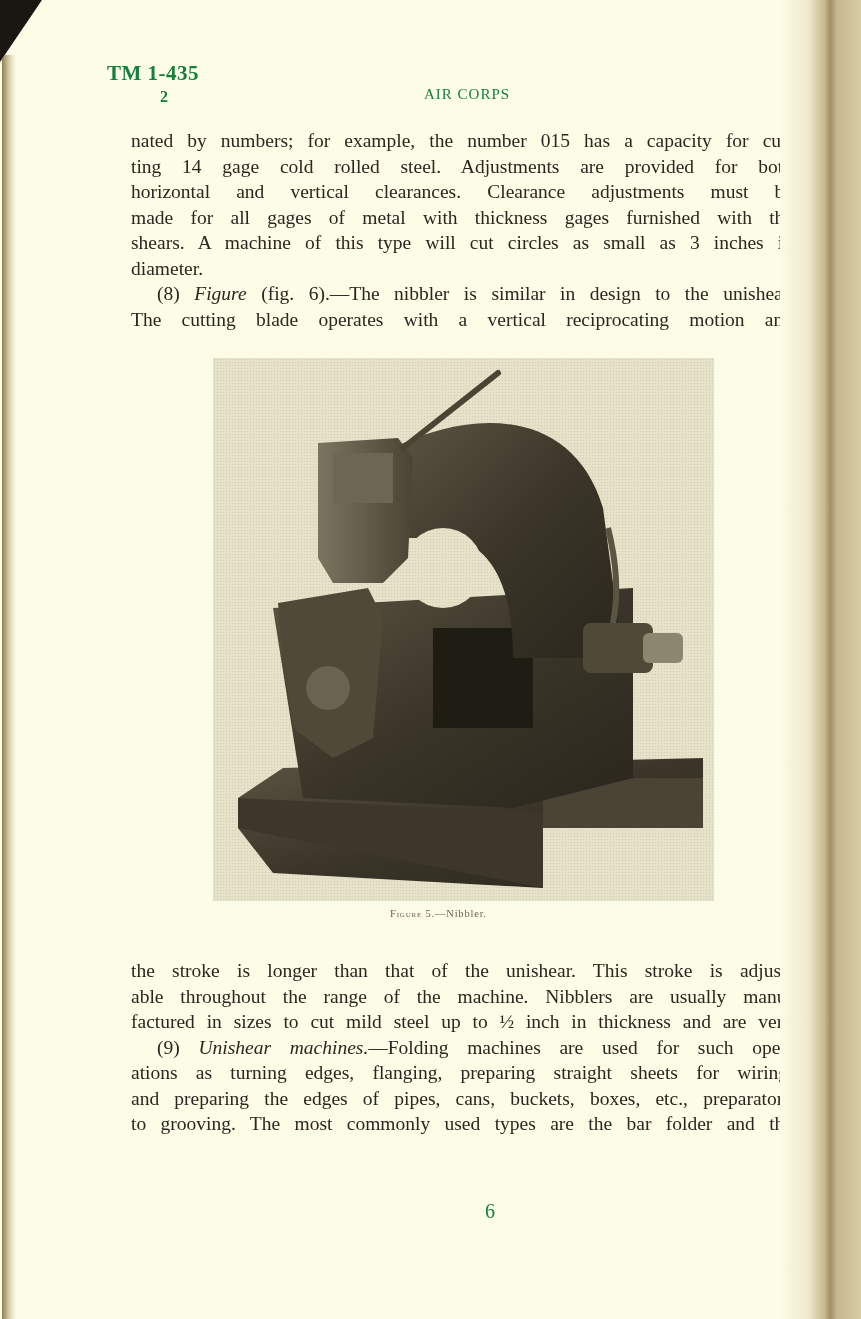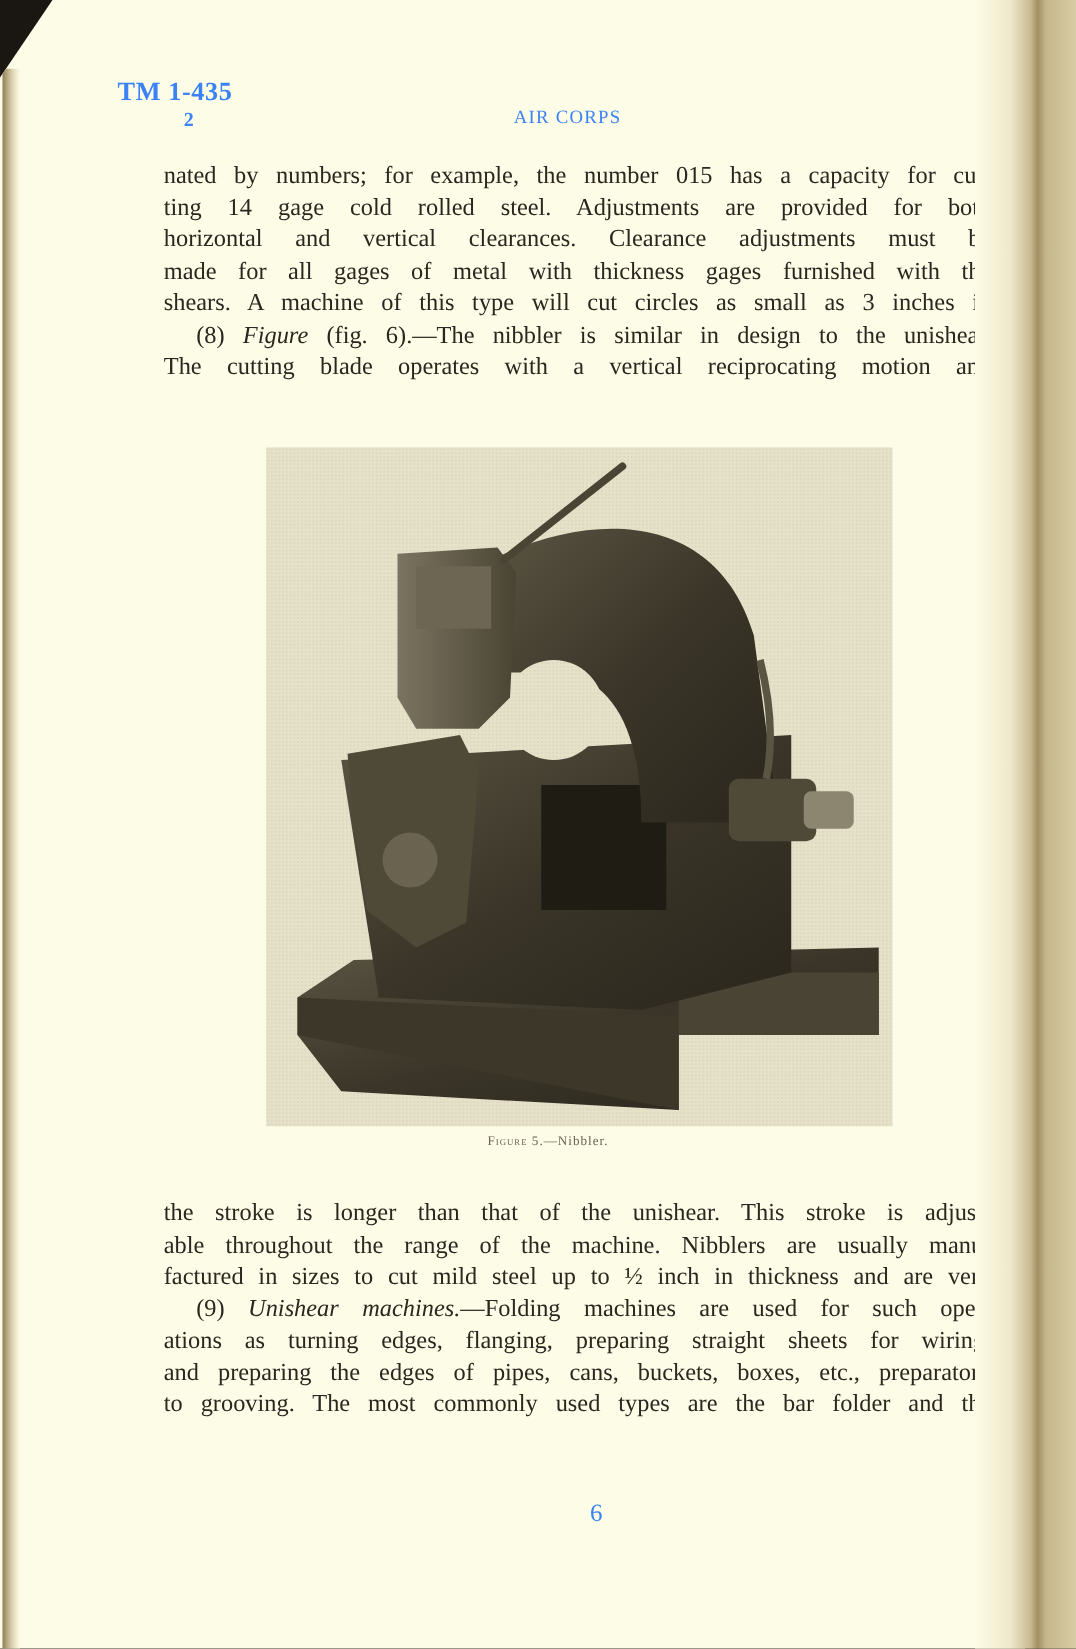--- a/index.html
+++ b/index.html
@@ -14,21 +14,21 @@
     clip-path: polygon(42px 0, 820px 0, 820px 1319px, 0 1319px, 0 62px);
   }
   .spine-left {
     position: absolute; left: 2px; top: 55px; width: 14px; height: 1264px;
     background: linear-gradient(90deg, #8f7e55 0%, #c9bf98 40%, #e9e4c8 70%, #fdfce6 100%);
   }
   .gutter-right {
     position: absolute; left: 780px; top: 0; width: 81px; height: 1319px;
     background: linear-gradient(90deg, #fdfce6 0%, #efe8cc 35%, #c8b98f 55%, #a18f63 62%, #c5b78e 70%, #d7cca4 100%);
   }
-  .text { position: absolute; color: #3b82f6; }
+  .text { position: absolute; color: #15803d; margin-left: 13px; }
   .hdr-tm { left: 94px; top: 61px; font-size: 21px; font-weight: bold; letter-spacing: 0.5px; }
   .hdr-num { left: 147px; top: 88px; font-size: 16px; font-weight: bold; }
   .hdr-corps { left: 411px; top: 86px; font-size: 15px; letter-spacing: 1px; text-align: right; }
   .body-para {
     position: absolute; left: 131px; width: 662px;
     font-size: 19.5px; line-height: 25.5px; color: #2b2620;
     text-align: justify; text-align-last: justify;
   }
   .body-para .line { display: block; white-space: nowrap; }
   .body-para .line.last { text-align-last: left; }
@@ -56,20 +56,21 @@
   <div class="text hdr-tm">TM 1-435</div>
   <div class="text hdr-num">2</div>
   <div class="text hdr-corps">AIR CORPS</div>
 
   <div class="body-para para1">
     <span class="line">nated by numbers; for example, the number 015 has a capacity for cut-</span>
     <span class="line">ting 14 gage cold rolled steel.  Adjustments are provided for both</span>
     <span class="line">horizontal and vertical clearances.  Clearance adjustments must be</span>
     <span class="line">made for all gages of metal with thickness gages furnished with the</span>
     <span class="line">shears.  A machine of this type will cut circles as small as 3 inches in</span>
+    <span class="line last">diameter.</span>
     <span class="line indent"><span>(8)</span> <i>Figure</i> <span>(fig. 6).</span><span>—The nibbler is similar in design to the unishear.</span></span>
     <span class="line">The cutting blade operates with a vertical reciprocating motion and</span>
   </div>
 
   <div class="photo">
     <svg width="501" height="543" viewBox="0 0 501 543">
       <defs>
         <pattern id="halftone" width="3" height="3" patternUnits="userSpaceOnUse">
           <rect width="3" height="3" fill="#e6e2c9"></rect>
           <circle cx="1.5" cy="1.5" r="0.6" fill="#cfcab0"></circle>

